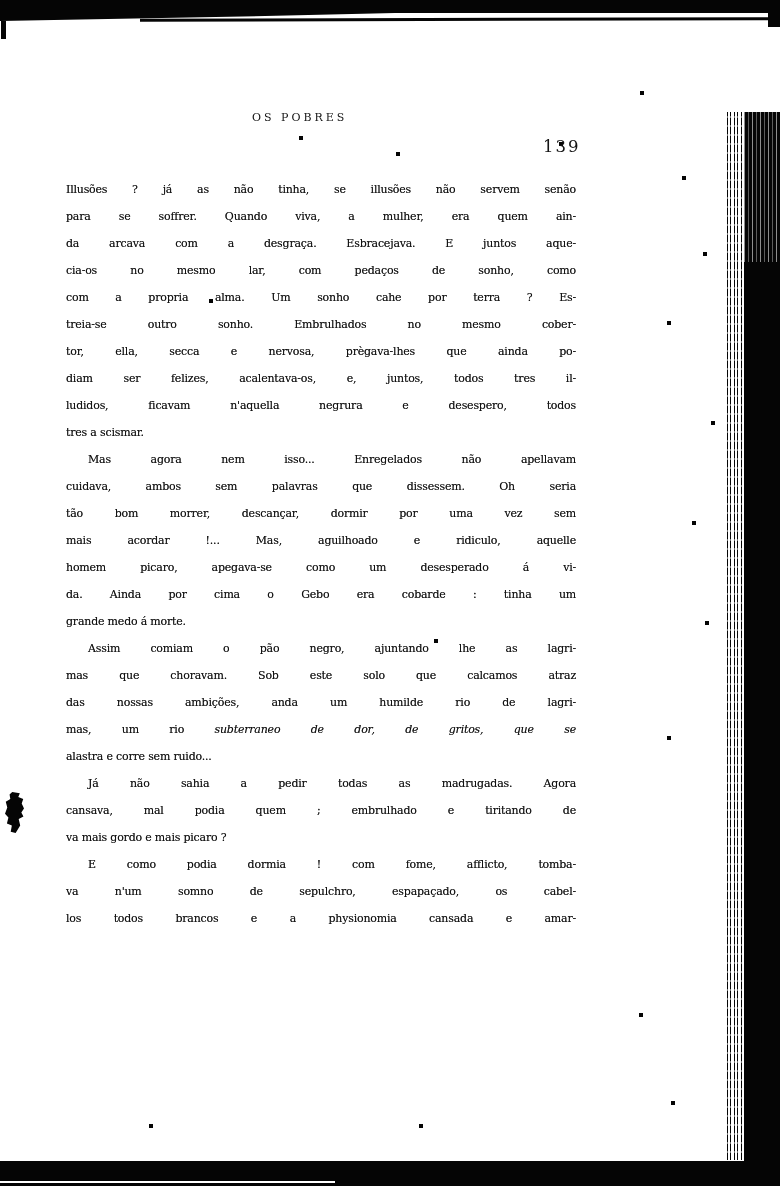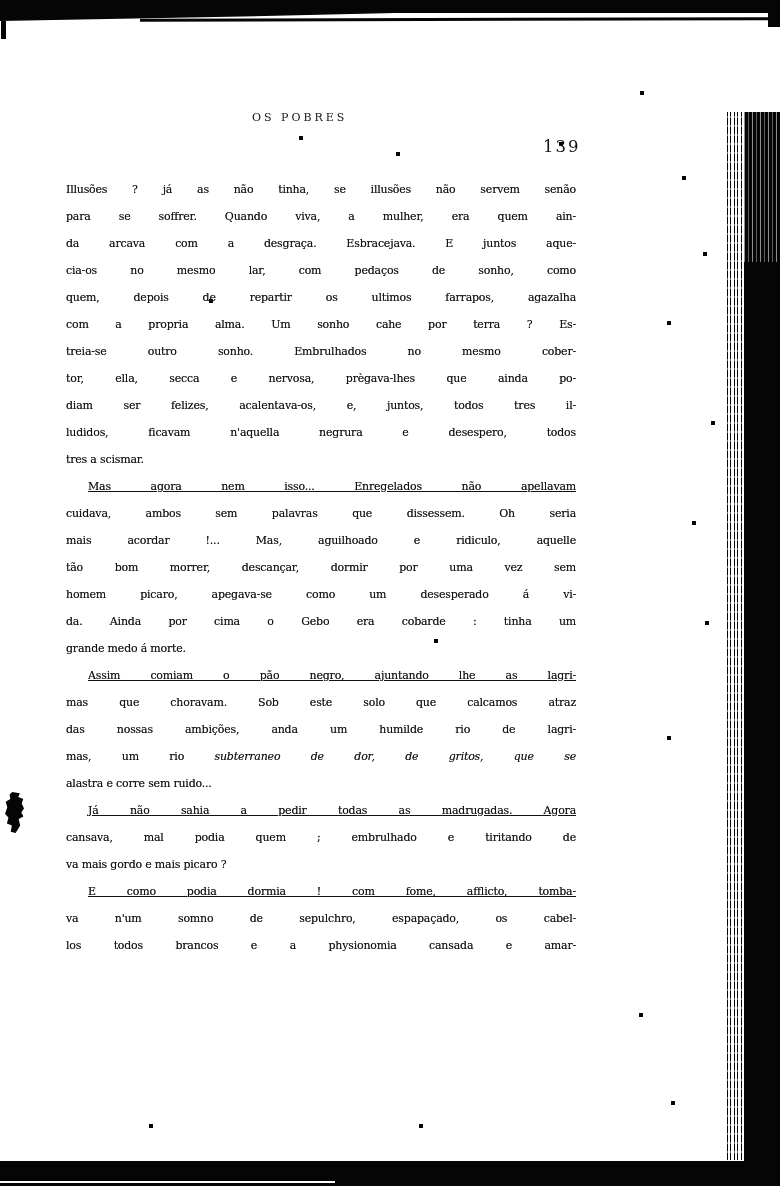--- a/index.html
+++ b/index.html
@@ -58,21 +58,21 @@
     line-height: 27px;
     font-size: 11px;
     letter-spacing: -0.2px;
     color: #121212;
     text-align: justify;
     text-align-last: justify;
     white-space: normal;
     text-shadow: 0 0 0.4px rgba(0,0,0,.55);
   }
   .line.endline { text-align-last: left; }
-  .line.indent  { text-indent: 22px; text-decoration: underline; }
+  .line.indent  { text-indent: 22px; }
   .em { font-style: italic; }
 </style>
 </head>
 <body>
 
 <div class="page">
 
   <div class="top-band"></div>
   <div class="top-band-left"></div>
   <div class="top-line"></div>
@@ -87,31 +87,30 @@
   <div class="speckles"></div>
 
   <div class="running-title">OS POBRES</div>
   <div class="page-number">139</div>
 
   <div class="body-text">
       <div class="line"><span>Illusões ? já as não tinha, se illusões não servem senão</span></div>
       <div class="line"><span>para se soffrer. Quando viva, a mulher, era quem ain-</span></div>
       <div class="line"><span>da arcava com a desgraça. Esbracejava. E juntos aque-</span></div>
       <div class="line"><span>cia-os no mesmo lar, com pedaços de sonho, como</span></div>
-      <div class="line"><span>quem, depois de repartir os ultimos farrapos, agazalha</span></div>
       <div class="line"><span>com a propria alma. Um sonho cahe por terra ? Es-</span></div>
       <div class="line"><span>treia-se outro sonho. Embrulhados no mesmo cober-</span></div>
       <div class="line"><span>tor, ella, secca e nervosa, prègava-lhes que ainda po-</span></div>
       <div class="line"><span>diam ser felizes, acalentava-os, e, juntos, todos tres il-</span></div>
       <div class="line"><span>ludidos, ficavam n'aquella negrura e desespero, todos</span></div>
       <div class="line endline"><span>tres a scismar.</span></div>
       <div class="line indent"><span>Mas agora nem isso... Enregelados não apellavam</span></div>
       <div class="line"><span>cuidava, ambos sem palavras que dissessem. Oh seria</span></div>
+      <div class="line"><span>tão bom morrer, descançar, dormir por uma vez sem</span></div>
       <div class="line"><span>mais acordar !... Mas, aguilhoado e ridiculo, aquelle</span></div>
-      <div class="line"><span>tão bom morrer, descançar, dormir por uma vez sem</span></div>
       <div class="line"><span>homem picaro, apegava-se como um desesperado á vi-</span></div>
       <div class="line"><span>da. Ainda por cima o Gebo era cobarde : tinha um</span></div>
       <div class="line endline"><span>grande medo á morte.</span></div>
       <div class="line indent"><span>Assim comiam o pão negro, ajuntando lhe as lagri-</span></div>
       <div class="line"><span>mas que choravam. Sob este solo que calcamos atraz</span></div>
       <div class="line"><span>das nossas ambições, anda um humilde rio de lagri-</span></div>
       <div class="line"><span>mas, um rio </span><span class="em">subterraneo de dor, de gritos, que se</span></div>
       <div class="line endline"><span>alastra e corre sem ruido...</span></div>
       <div class="line indent"><span>Já não sahia a pedir todas as madrugadas. Agora</span></div>
       <div class="line"><span>cansava, mal podia quem ; embrulhado e tiritando de</span></div>

